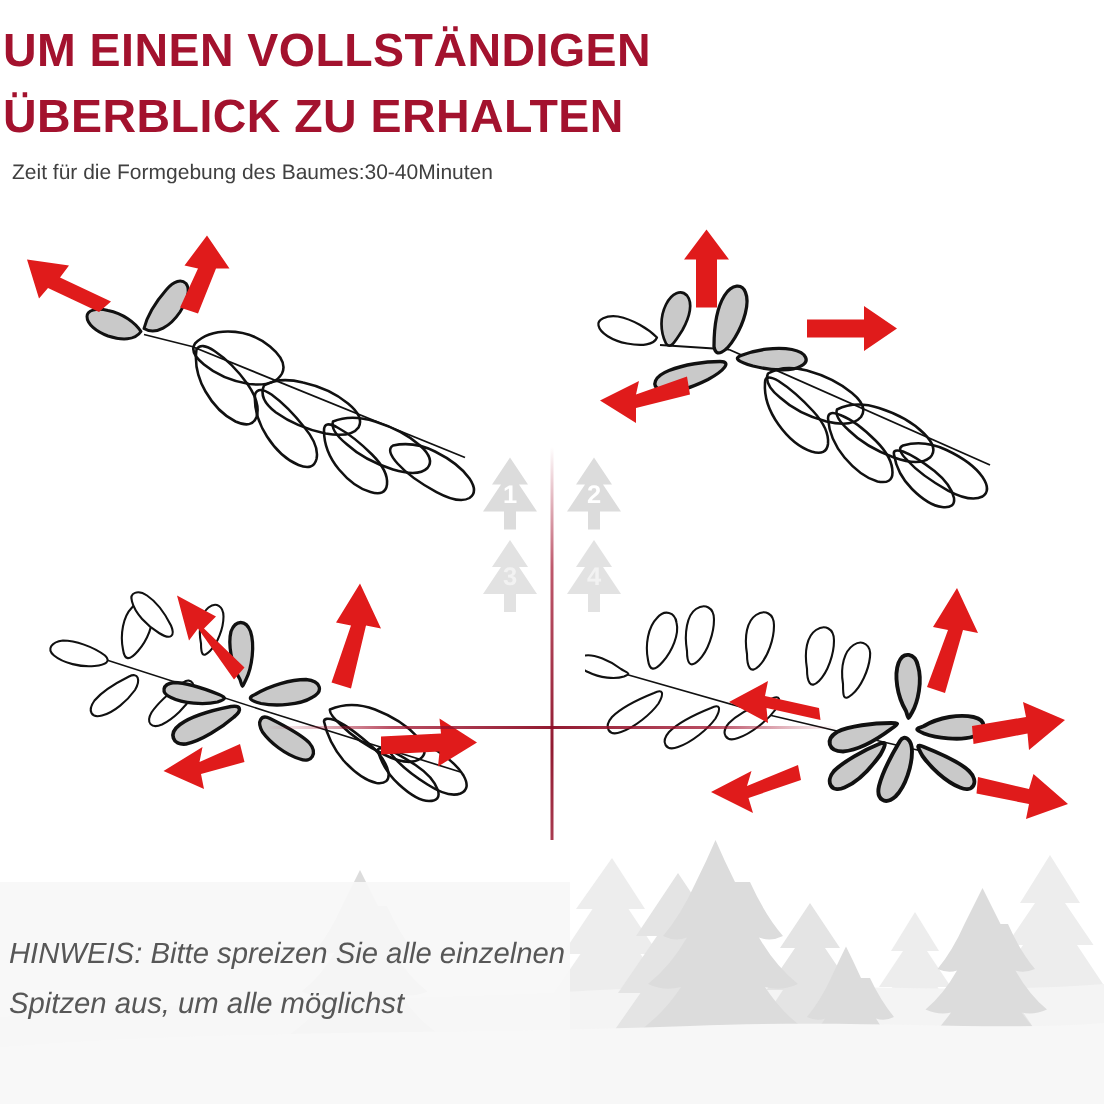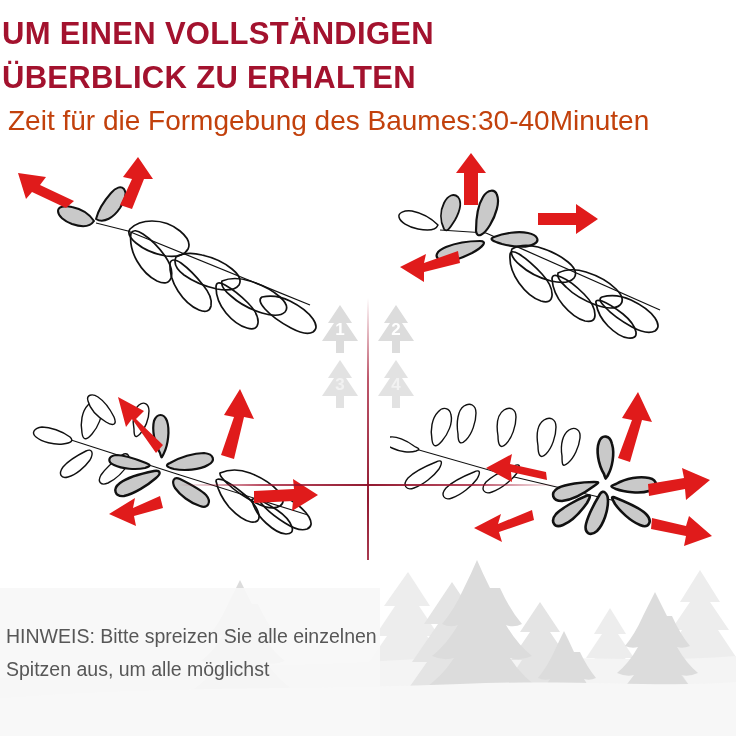--- a/index.html
+++ b/index.html
@@ -36,22 +36,22 @@
     line-height: 1;
     white-space: nowrap;
     font-family: "Liberation Sans", sans-serif;
   }
   #title-line-1 { top: 18px; }
   #title-line-2 { top: 62px; }
   #subtitle {
     position: absolute;
     left: 8px;
     top: 107px;
-    color: #c2410c;
-    font-size: 28px;
+    color: #404040;
+    font-size: 14px;
     font-weight: 400;
     line-height: 1;
     white-space: nowrap;
     font-family: "Liberation Sans", sans-serif;
   }
 
   
   #grid {
     position: absolute;
     left: 0;
@@ -104,20 +104,21 @@
   .panel svg { display: block; }
 
   
   #bottom {
     position: absolute;
     left: 0;
     top: 560px;
     width: 736px;
     height: 176px;
     overflow: hidden;
+    font-style: italic;
   }
   #bottom-bg {
     position: absolute;
     left: 0; top: 0;
     width: 736px; height: 176px;
   }
   .note-line {
     position: absolute;
     left: 6px;
     color: #575757;

